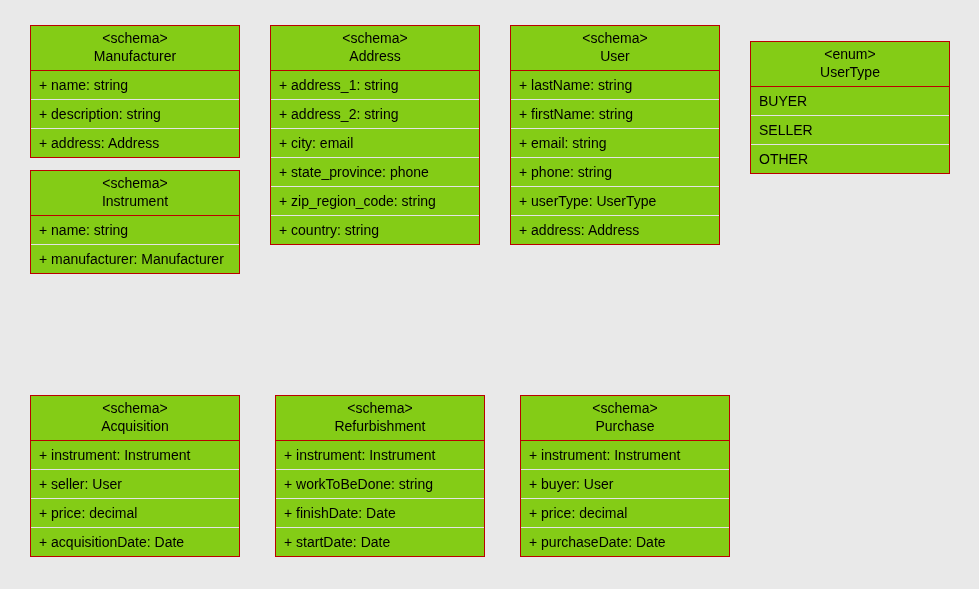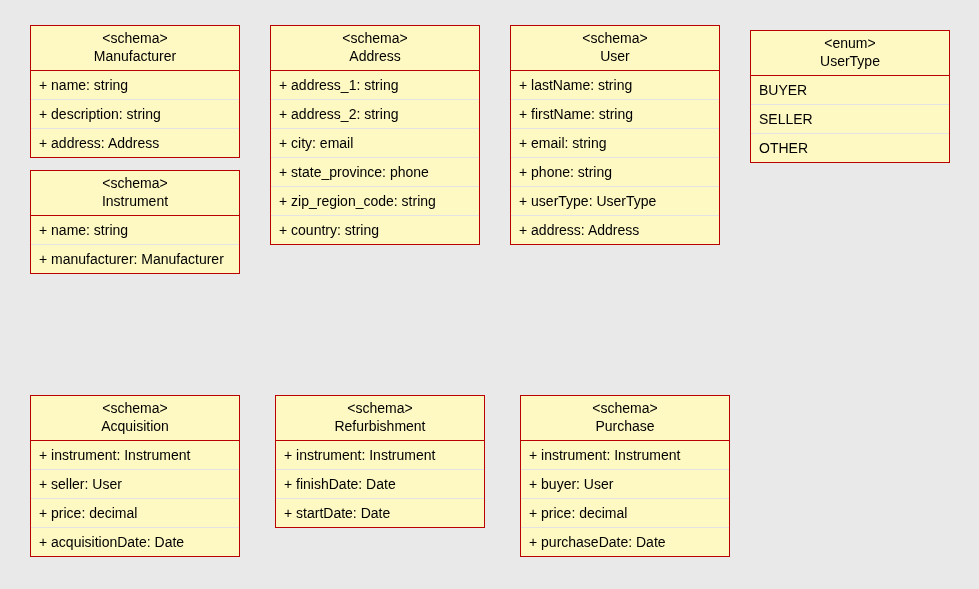--- a/index.html
+++ b/index.html
@@ -8,21 +8,21 @@
     background: #e9e9e9;
     font-family: Arial, Helvetica, sans-serif;
     font-size: 14px;
     width: 979px;
     height: 589px;
     position: relative;
     overflow: hidden;
   }
   .entity {
     position: absolute;
-    background: #fef9c3;
+    background: #84cc16;
     border: 1px solid #bb0000;
     box-sizing: border-box;
   }
   .entity-header {
     text-align: center;
     padding: 4px 6px 5px 6px;
     border-bottom: 1px solid #bb0000;
     line-height: 1.25;
     font-size: 14px;
   }
@@ -79,21 +79,21 @@
       <span class="stereotype">&lt;schema&gt;</span>
       <span class="title">User</span>
     </div>
     <div class="entity-row">+ lastName: string</div>
     <div class="entity-row">+ firstName: string</div>
     <div class="entity-row">+ email: string</div>
     <div class="entity-row">+ phone: string</div>
     <div class="entity-row">+ userType: UserType</div>
     <div class="entity-row">+ address: Address</div>
   </div>
-<div class="entity" style="left: 750px; top: 30px; width: 200px;">
+<div class="entity" style="left: 750px; top: 41px; width: 200px;">
     <div class="entity-header">
       <span class="stereotype">&lt;enum&gt;</span>
       <span class="title">UserType</span>
     </div>
     <div class="entity-row">BUYER</div>
     <div class="entity-row">SELLER</div>
     <div class="entity-row">OTHER</div>
   </div>
 <div class="entity" style="left: 30px; top: 395px; width: 210px;">
     <div class="entity-header">
@@ -104,20 +104,21 @@
     <div class="entity-row">+ seller: User</div>
     <div class="entity-row">+ price: decimal</div>
     <div class="entity-row">+ acquisitionDate: Date</div>
   </div>
 <div class="entity" style="left: 275px; top: 395px; width: 210px;">
     <div class="entity-header">
       <span class="stereotype">&lt;schema&gt;</span>
       <span class="title">Refurbishment</span>
     </div>
     <div class="entity-row">+ instrument: Instrument</div>
+    <div class="entity-row">+ workToBeDone: string</div>
     <div class="entity-row">+ finishDate: Date</div>
     <div class="entity-row">+ startDate: Date</div>
   </div>
 <div class="entity" style="left: 520px; top: 395px; width: 210px;">
     <div class="entity-header">
       <span class="stereotype">&lt;schema&gt;</span>
       <span class="title">Purchase</span>
     </div>
     <div class="entity-row">+ instrument: Instrument</div>
     <div class="entity-row">+ buyer: User</div>

